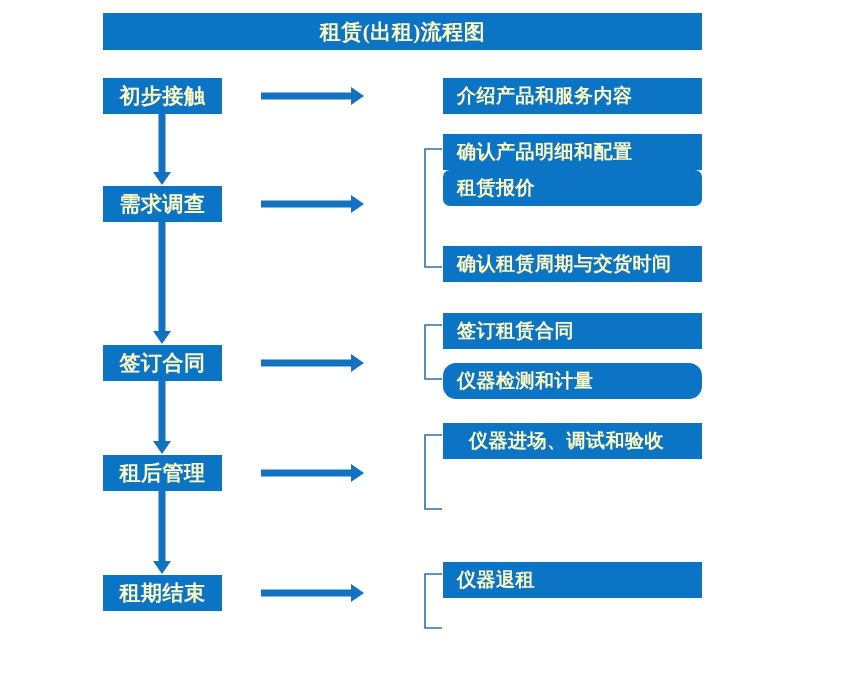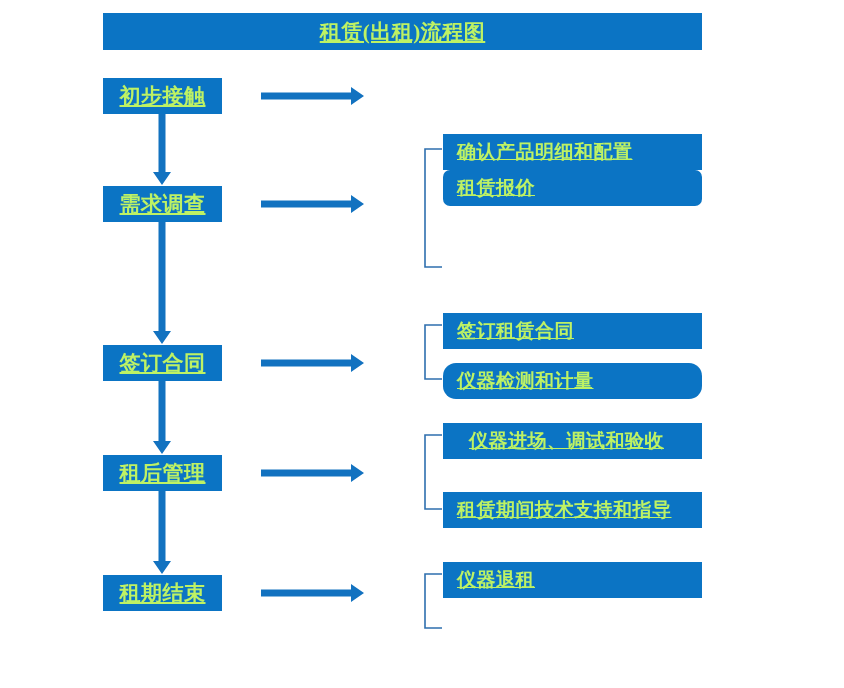--- a/index.html
+++ b/index.html
@@ -19,28 +19,27 @@
     position: absolute;
     left: 0;
     top: 0;
     width: 844px;
     height: 688px;
   }
 
   .box {
     position: absolute;
     background: #0B74C4;
-    color: #bef264;
+    color: #fef9c3;
     font-weight: bold;
     display: flex;
     align-items: center;
     box-sizing: border-box;
     letter-spacing: 0.5px;
     white-space: nowrap;
-    text-decoration: underline;
   }
 
   .title-bar {
     left: 103px;
     top: 13px;
     width: 599px;
     height: 37px;
     justify-content: center;
     font-size: 21px;
   }
@@ -87,33 +86,34 @@
   <div class="box stage-box" style="top:78px;">初步接触</div>
 
   <div class="box stage-box" style="top:186px;">需求调查</div>
 
   <div class="box stage-box" style="top:345px;">签订合同</div>
 
   <div class="box stage-box" style="top:575px;">租期结束</div>
 
   <div class="box stage-box" style="top:455px;">租后管理</div>
 
+  <div class="box detail-box" style="top:78px;">介绍产品和服务内容</div>
 
   <div class="box detail-box" style="top:134px;">确认产品明细和配置</div>
 
   <div class="box detail-box" style="top:170px;border-radius:7px;">租赁报价</div>
 
+  <div class="box detail-box" style="top:246px;">确认租赁周期与交货时间</div>
 
   <div class="box detail-box" style="top:313px;">签订租赁合同</div>
 
   <div class="box detail-box" style="top:363px;border-radius:13px;">仪器检测和计量</div>
 
   <div class="box detail-box" style="top:423px;padding-left:26px;">仪器进场、调试和验收</div>
 
-  <div class="box detail-box" style="top:492px;">租赁期间技术支持和指导</div>
 
   <div class="box detail-box" style="top:562px;">仪器退租</div>
 
 
   <div class="v-arrow" style="left:151px; top:114px; height:72px;">
     <svg width="22" height="72" viewBox="0 0 22 72">
       <path d="M7.5 0 L14.5 0 L14.5 58 L20 58 L11 71 L2 58 L7.5 58 Z" fill="#1272C0"></path>
     </svg>
   </div>
 

